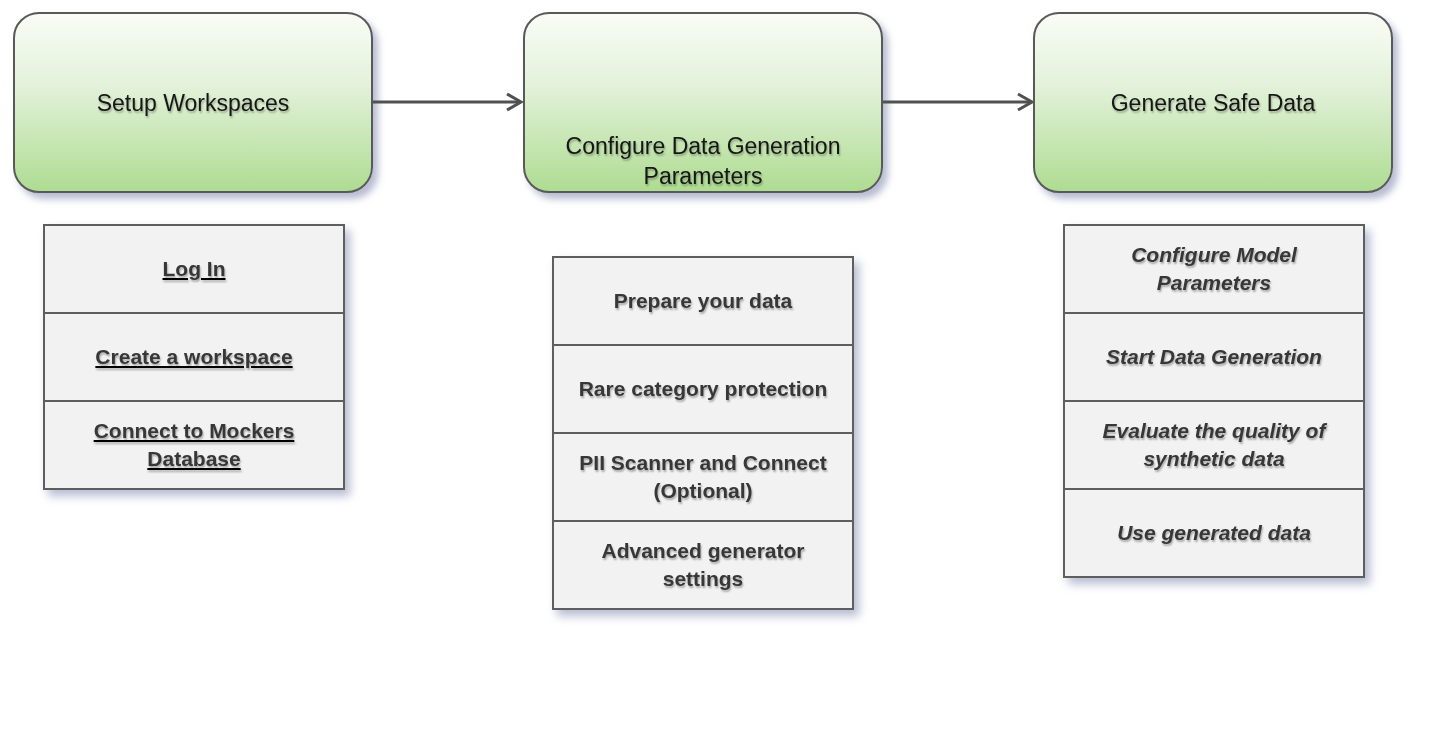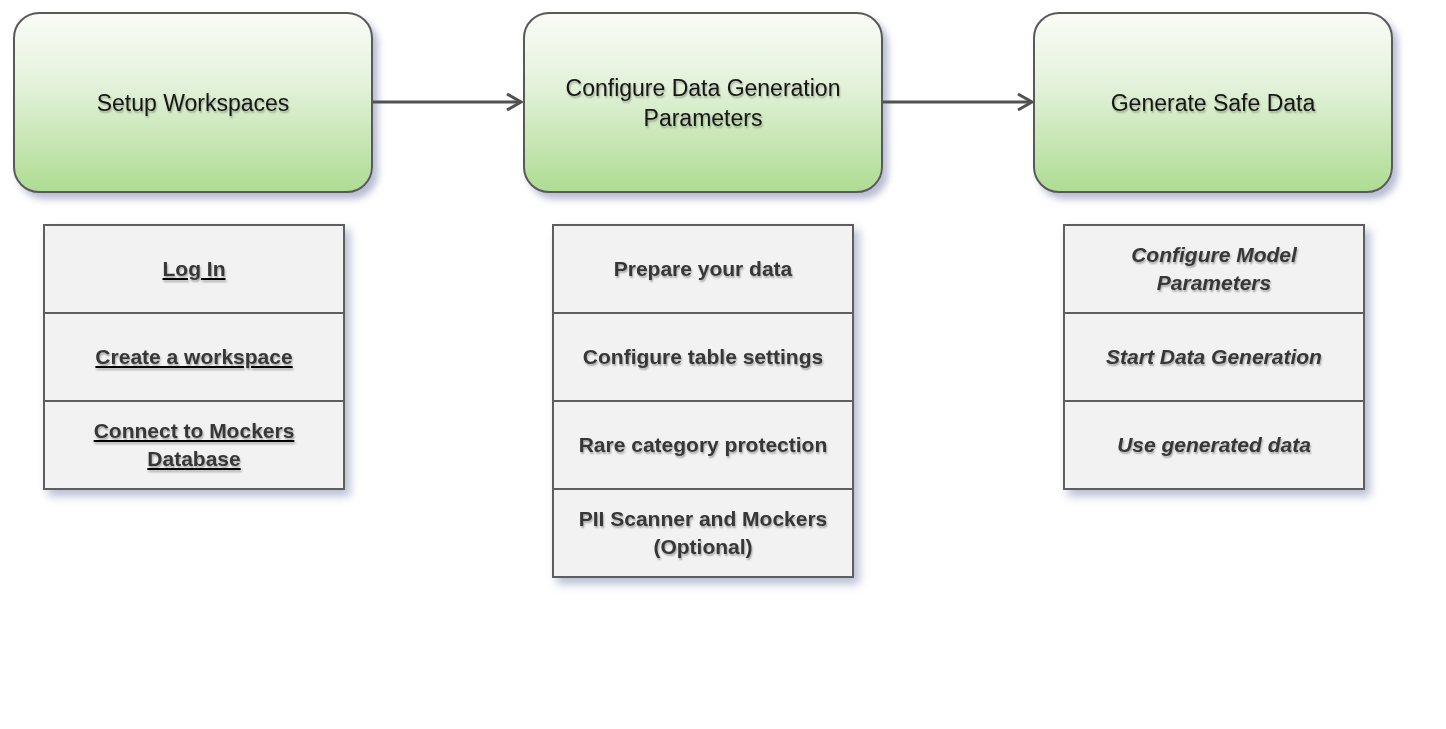--- a/index.html
+++ b/index.html
@@ -22,21 +22,21 @@
     top: 12px;
     width: 360px; height: 181px;
     border: 2px solid #595959;
     border-radius: 26px;
     background: linear-gradient(180deg, #f9fcf6 0%, #e3f2da 40%, #aedc92 100%);
     box-shadow: 5px 6px 7px rgba(123, 133, 173, 0.55);
     display: flex; align-items: center; justify-content: center;
     text-align: center;
   }
   .stage-0 { left: 13px; }
-  .stage-1 { left: 523px; }
+  .stage-1 { left: 523px; align-items: flex-end; }
   .stage-2 { left: 1033px; align-items: center; }
   .stage .stage-title {
     font-size: 23px;
     line-height: 30px;
     color: #161616;
     text-shadow: 1px 2px 2px rgba(0,0,0,0.28);
     padding: 0 20px;
   }
 
   
@@ -48,21 +48,21 @@
   }
 
   
   .steps {
     position: absolute;
     top: 224px;
     width: 302px;
     filter: drop-shadow(5px 6px 5px rgba(123, 133, 173, 0.55));
   }
   .steps-0 { left: 43px; text-decoration: underline; }
-  .steps-1 { left: 552px; }
+  .steps-1 { left: 552px; margin-top: 32px; }
   .steps-2 { left: 1063px; font-style: italic; }
   .step {
     width: 100%; height: 90px;
     margin-top: -2px;
     border: 2px solid #5e5e5e;
     background: #f2f2f2;
     display: flex; align-items: center; justify-content: center;
     text-align: center;
   }
   .step:first-child { margin-top: 0; }
@@ -112,35 +112,38 @@
     <div class="step">
       <span class="step-label">Connect to Mockers Database</span>
     </div>
   </div>
 
   <div class="steps steps-1">
     <div class="step">
       <span class="step-label">Prepare your data</span>
     </div>
     <div class="step">
-      <span class="step-label">Configure table settings</span>
-    </div>
-    <div class="step">
       <span class="step-label">Rare category protection</span>
     </div>
     <div class="step">
-      <span class="step-label">PII Scanner and Mockers (Optional)</span>
+      <span class="step-label">PII Scanner and Connect (Optional)</span>
+    </div>
+    <div class="step">
+      <span class="step-label">Advanced generator settings</span>
     </div>
   </div>
 
   <div class="steps steps-2">
     <div class="step">
       <span class="step-label">Configure Model Parameters</span>
     </div>
     <div class="step">
       <span class="step-label">Start Data Generation</span>
     </div>
     <div class="step">
+      <span class="step-label">Evaluate the quality of synthetic data</span>
+    </div>
+    <div class="step">
       <span class="step-label">Use generated data</span>
     </div>
   </div>
 
 </div>
 
 </body></html>

